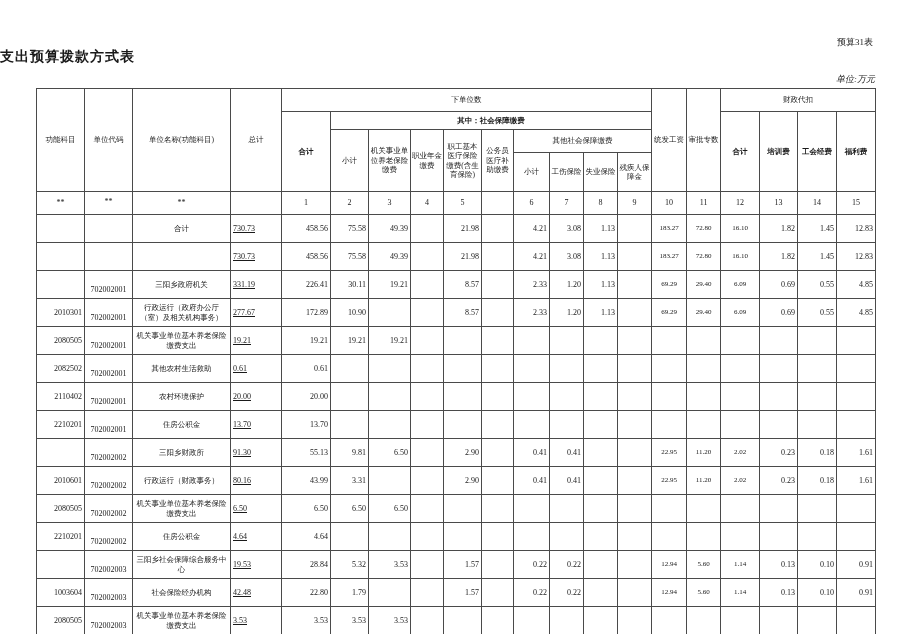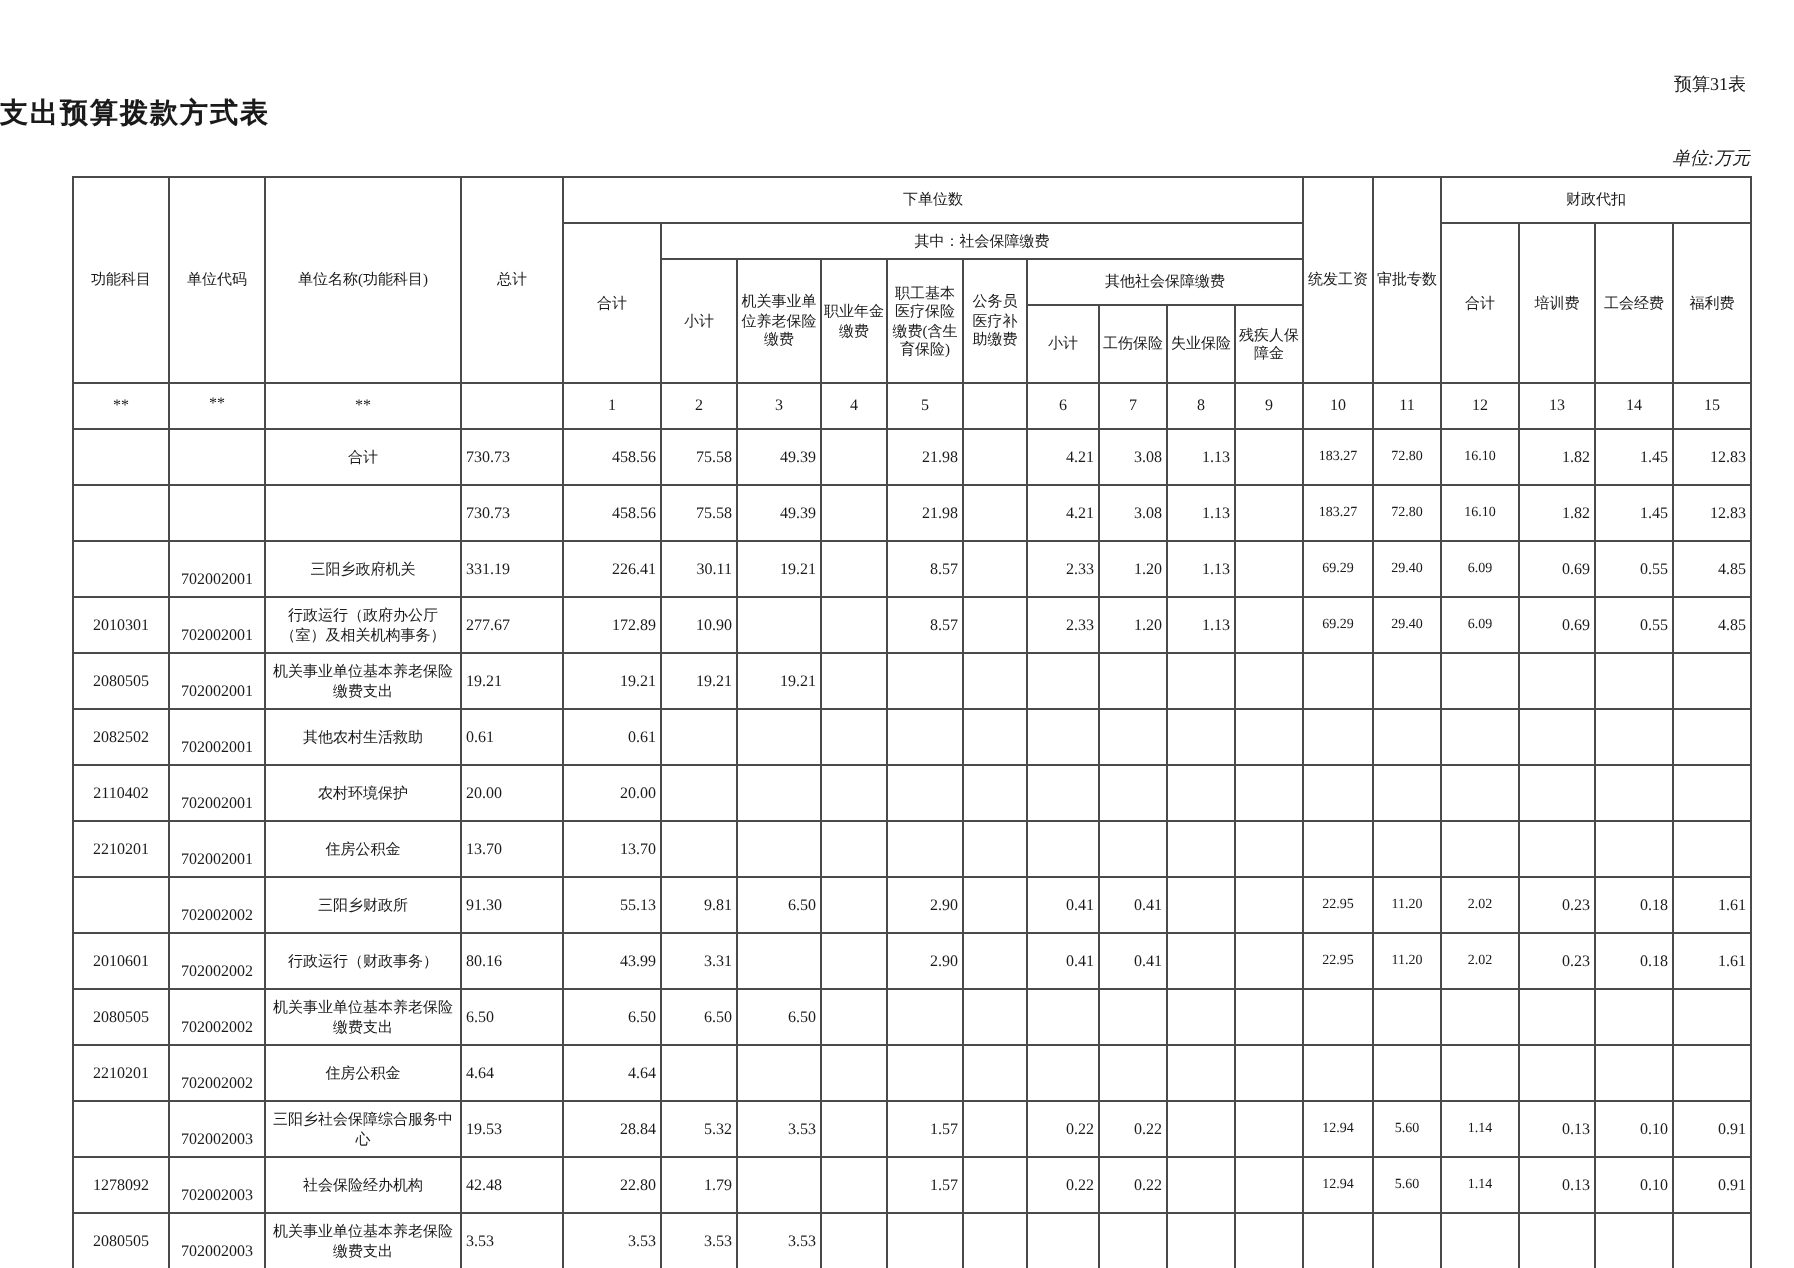--- a/index.html
+++ b/index.html
@@ -11,27 +11,27 @@
   .corner-label{position:absolute;top:36px;right:24px;font-size:9px;}
   .page-title{position:absolute;top:48px;left:0;width:100%;
     font-size:14px;font-weight:bold;letter-spacing:1px;}
   .unit-label{position:absolute;top:73px;right:22px;font-size:9px;font-style:italic;}
   .table-wrap{position:absolute;top:88px;left:36px;}
   table{border-collapse:collapse;table-layout:fixed;width:839px;background:#fff;}
   th,td{border:1px solid #4a4a4a;padding:0 2px;overflow:hidden;word-break:break-all;}
   th{font-weight:normal;font-size:7.5px;line-height:1.25;text-align:center;vertical-align:middle;padding:1px 1px;}
   td{font-size:8px;height:24px;vertical-align:middle;line-height:1.2;}
   tr.h1 th{height:20px;}
-  tr.h2 th{height:15px;}
+  tr.h2 th{height:15px;font-weight:bold;}
   tr.h3 th{height:20px;}
   tr.h4 th{height:36px;}
   tr.index-row td{height:19px;text-align:center !important;vertical-align:middle !important;font-size:8px;}
   
-  .ac{text-align:center;}
-  .al{text-align:left;}
+  .ac{text-align:right;}
+  .al{text-align:left;text-decoration:underline;}
   .ar{text-align:right;}
   .ab{text-align:center;vertical-align:bottom;padding-bottom:3px;}
   .acs{text-align:center;font-size:7px;margin-left:36px;}
   .name{text-align:center;font-size:7.5px;line-height:1.3;}
 </style>
 </head>
 <body>
 
 <div class="corner-label">预算31表</div>
 <div class="page-title">支出预算拨款方式表</div>
@@ -398,21 +398,21 @@
           <td class="ar"></td>
           <td class="ar"></td>
           <td class="acs">12.94</td>
           <td class="acs">5.60</td>
           <td class="acs">1.14</td>
           <td class="ar">0.13</td>
           <td class="ar">0.10</td>
           <td class="ar">0.91</td>
         </tr>
         <tr>
-          <td class="ac">1278092</td>
+          <td class="ac">1003604</td>
           <td class="ab">702002003</td>
           <td class="name">社会保险经办机构</td>
           <td class="al">42.48</td>
           <td class="ar">22.80</td>
           <td class="ar">1.79</td>
           <td class="ar"></td>
           <td class="ar"></td>
           <td class="ar">1.57</td>
           <td class="ar"></td>
           <td class="ar">0.22</td>

